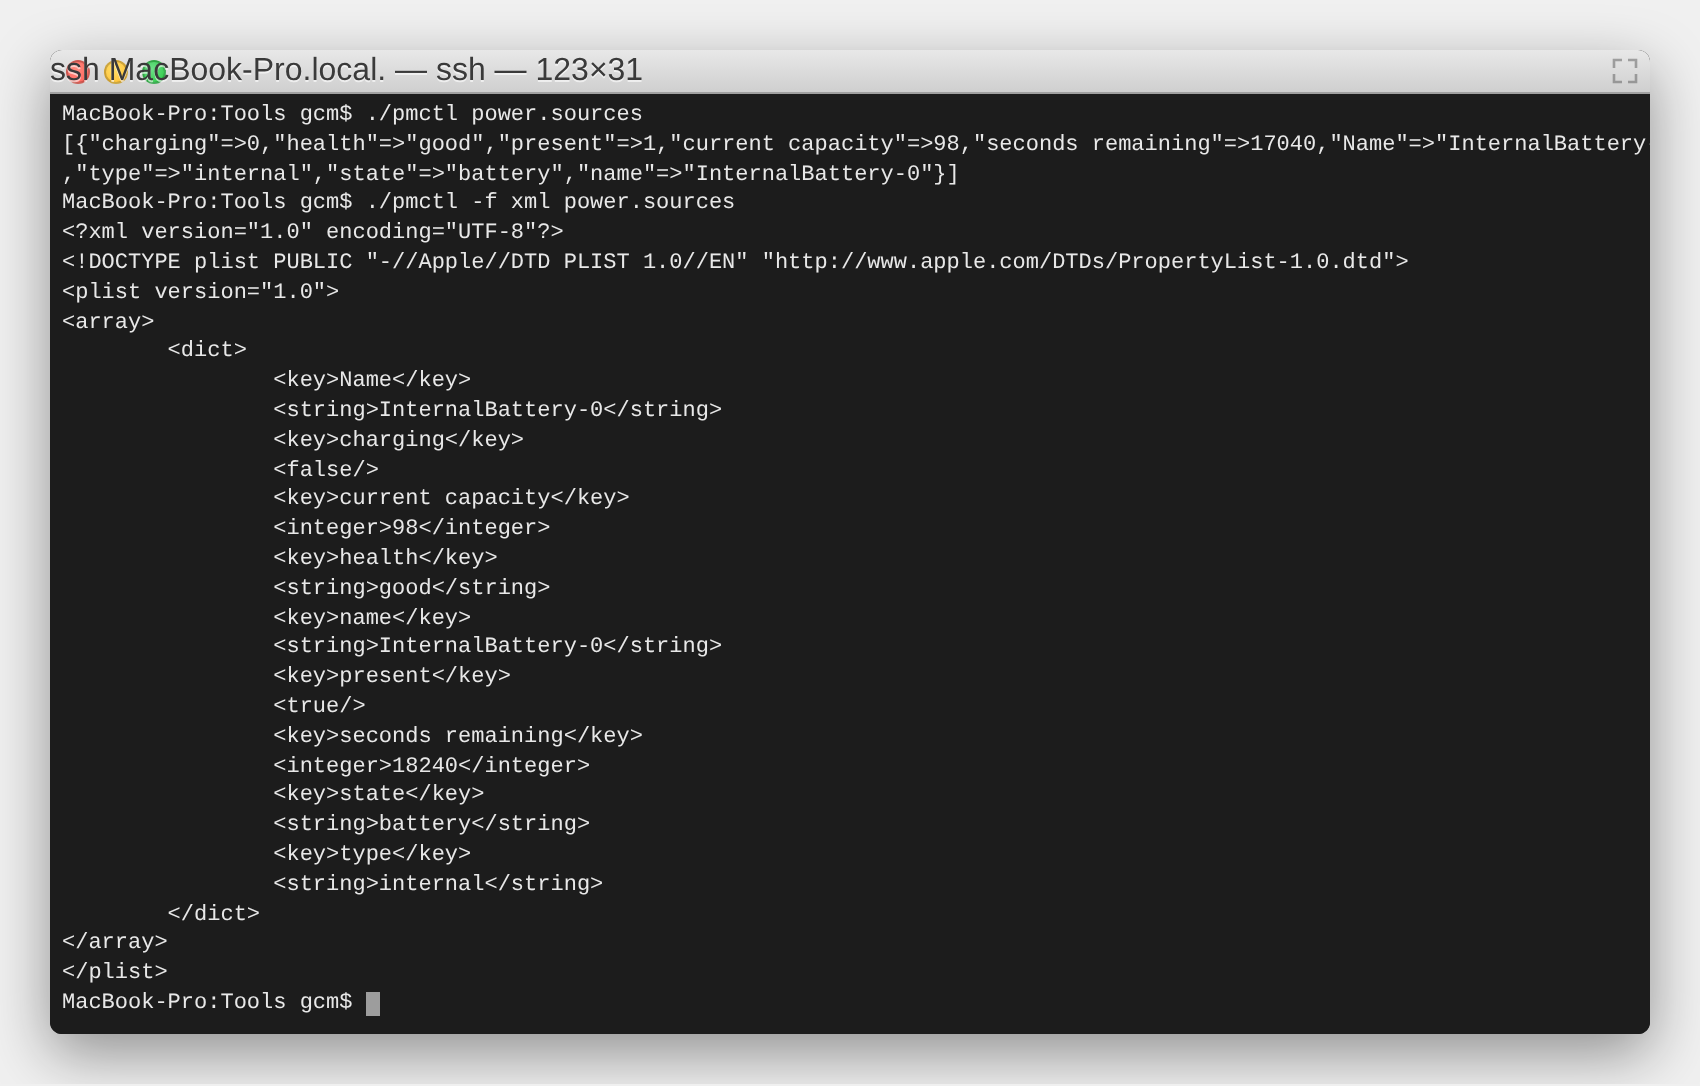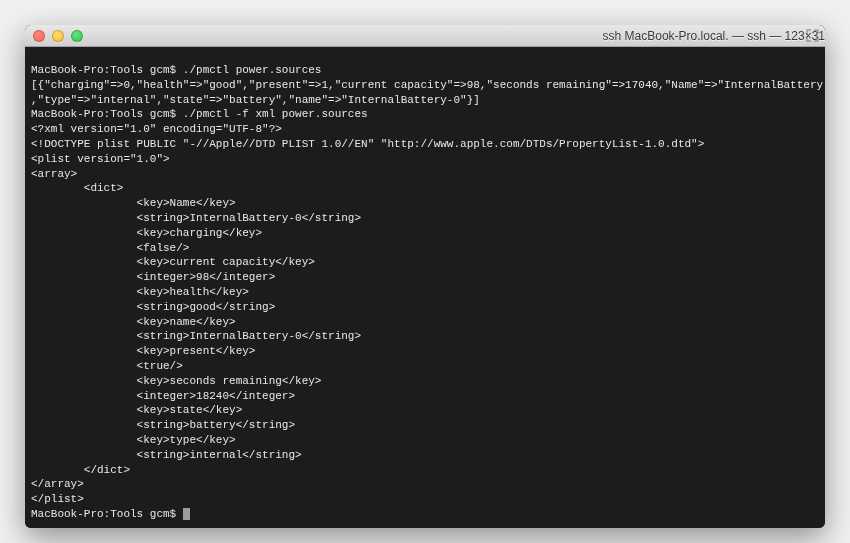--- a/index.html
+++ b/index.html
@@ -42,42 +42,42 @@
       border-radius: 50%;
       border: 0.5px solid rgba(0,0,0,0.2);
     }
     .light.red { background: radial-gradient(circle at 40% 35%, #ff8a7e, #ff5f57); }
     .light.yellow { background: radial-gradient(circle at 40% 35%, #ffdf6b, #ffbd2e); }
     .light.green { background: radial-gradient(circle at 40% 35%, #6fe08a, #28c940); }
     .title {
       position: absolute;
       left: 0;
       right: 0;
-      text-align: right;
+      text-align: left;
       font-family: "Lucida Grande", "Helvetica Neue", sans-serif;
-      font-size: 12px;
+      font-size: 16px;
       color: #3a3a3a;
       pointer-events: none;
       text-shadow: 0 1px 0 rgba(255,255,255,0.6);
     }
     .maxbtn {
       position: absolute;
       right: 6px;
       top: 4px;
       width: 13px;
       height: 13px;
       opacity: 0.5;
     }
     .maxbtn svg { display:block; }
     .terminal {
       background: #1c1c1c;
       color: #e8e8e8;
       font-size: 11px;
       line-height: 14.8px;
-      padding: 16px 6px 6px 6px;
+      padding: 4px 6px 6px 6px;
       white-space: pre;
       font-family: Menlo, Monaco, "Courier New", monospace;
       min-height: 470px;
       overflow: hidden;
     }
     .terminal .line {
       display: block;
       word-break: break-all;
     }
     .cursor {

